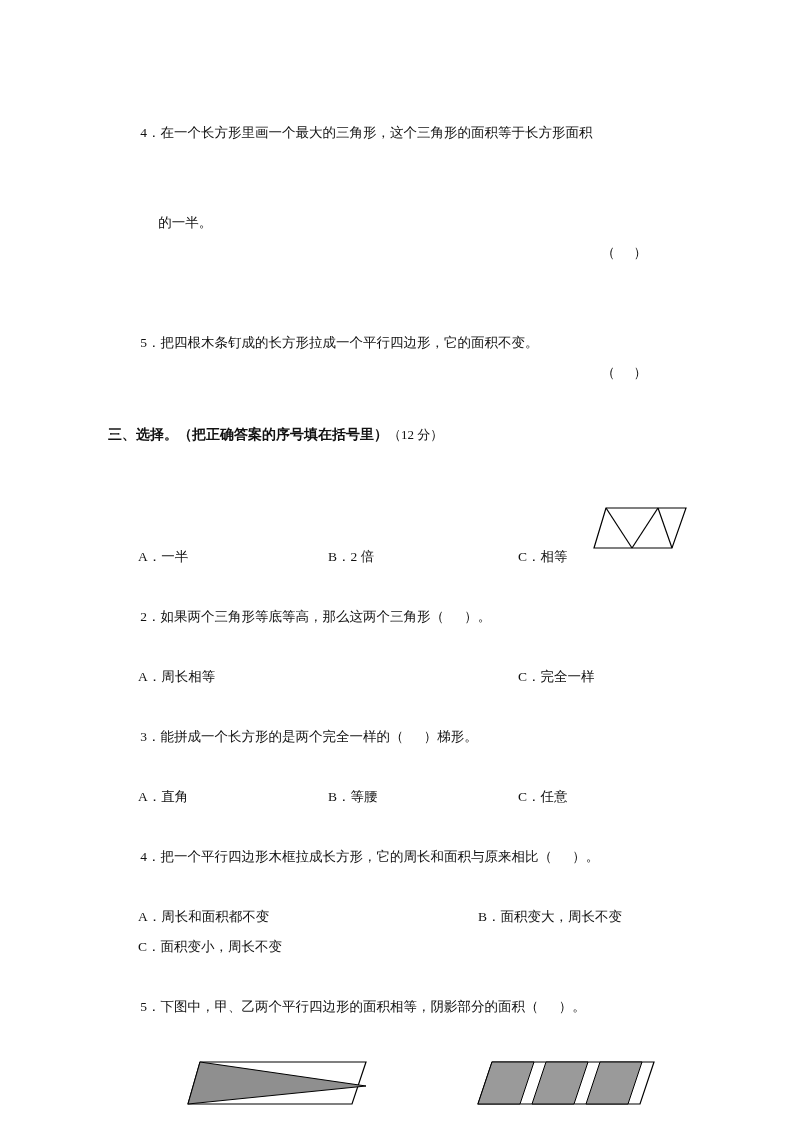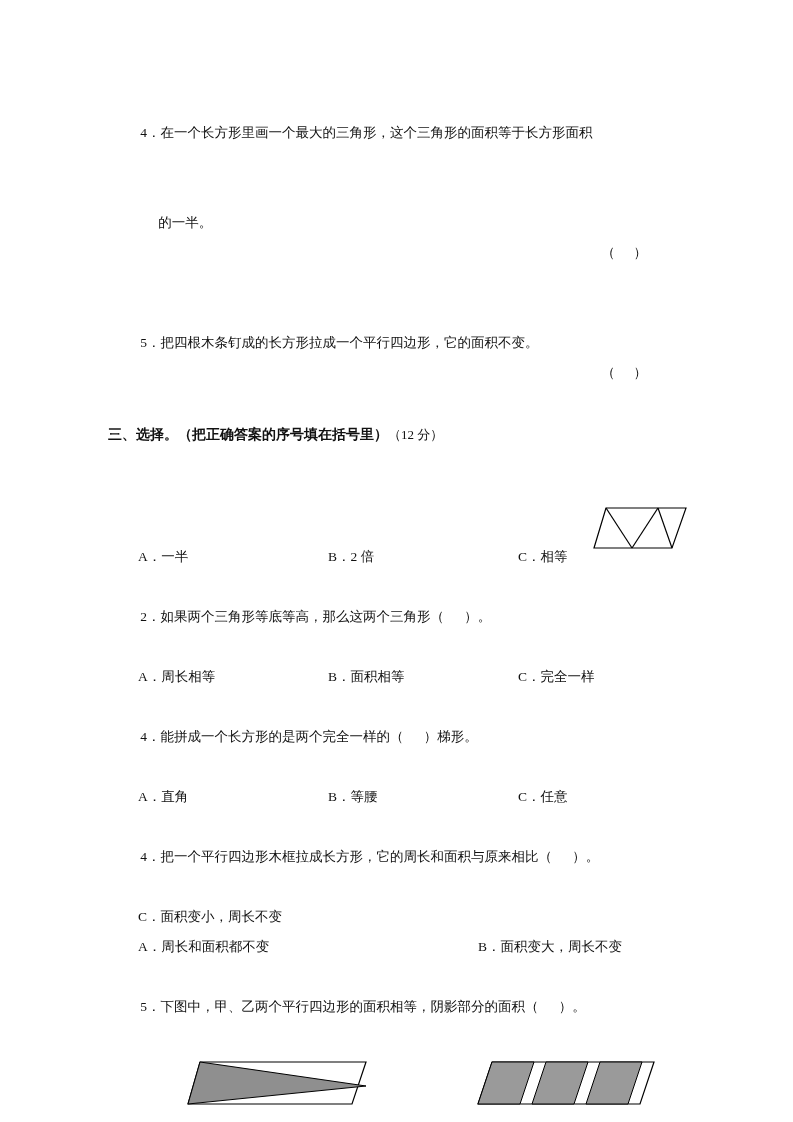--- a/index.html
+++ b/index.html
@@ -129,42 +129,41 @@
       <span class="opt-a">A．一半</span>
       <span class="opt-b">B．2 倍</span>
       <span class="opt-c">C．相等</span>
     </div>
 
     <div class="line indent-num">
       <span>2．如果两个三角形等底等高，那么这两个三角形（      ）。</span>
     </div>
     <div class="opts">
       <span class="opt-a">A．周长相等</span>
-      <span class="opt-b">B．面积相等</span>
       <span class="opt-c">C．完全一样</span>
     </div>
 
     <div class="line indent-num">
-      <span>4．能拼成一个长方形的是两个完全一样的（      ）梯形。</span>
+      <span>3．能拼成一个长方形的是两个完全一样的（      ）梯形。</span>
     </div>
     <div class="opts">
       <span class="opt-a">A．直角</span>
       <span class="opt-b">B．等腰</span>
       <span class="opt-c">C．任意</span>
     </div>
 
     <div class="line indent-num">
       <span>4．把一个平行四边形木框拉成长方形，它的周长和面积与原来相比（      ）。</span>
     </div>
     <div class="opts">
-      <span class="opt-a2">C．面积变小，周长不变</span>
+      <span class="opt-a2">A．周长和面积都不变</span>
+      <span class="opt-b2">B．面积变大，周长不变</span>
     </div>
     <div class="opts">
-      <span class="opt-a2">A．周长和面积都不变</span>
-      <span class="opt-b2">B．面积变大，周长不变</span>
+      <span class="opt-a2">C．面积变小，周长不变</span>
     </div>
 
     <div class="line indent-num">
       <span>5．下图中，甲、乙两个平行四边形的面积相等，阴影部分的面积（      ）。</span>
     </div>
     <div class="fig-row">
       <span class="fig-jia">
         <svg width="200" height="52" viewBox="0 0 200 52">
           <polygon points="14,4 180,4 166,46 2,46" fill="#ffffff" stroke="#000000" stroke-width="1.2"></polygon>
           <polygon points="14,4 180,28 2,46" fill="#8f8f8f" stroke="#000000" stroke-width="1"></polygon>

